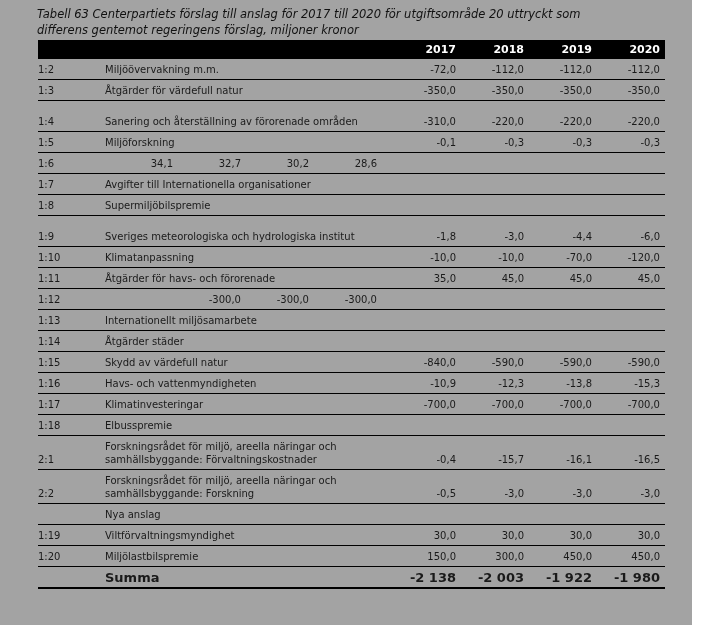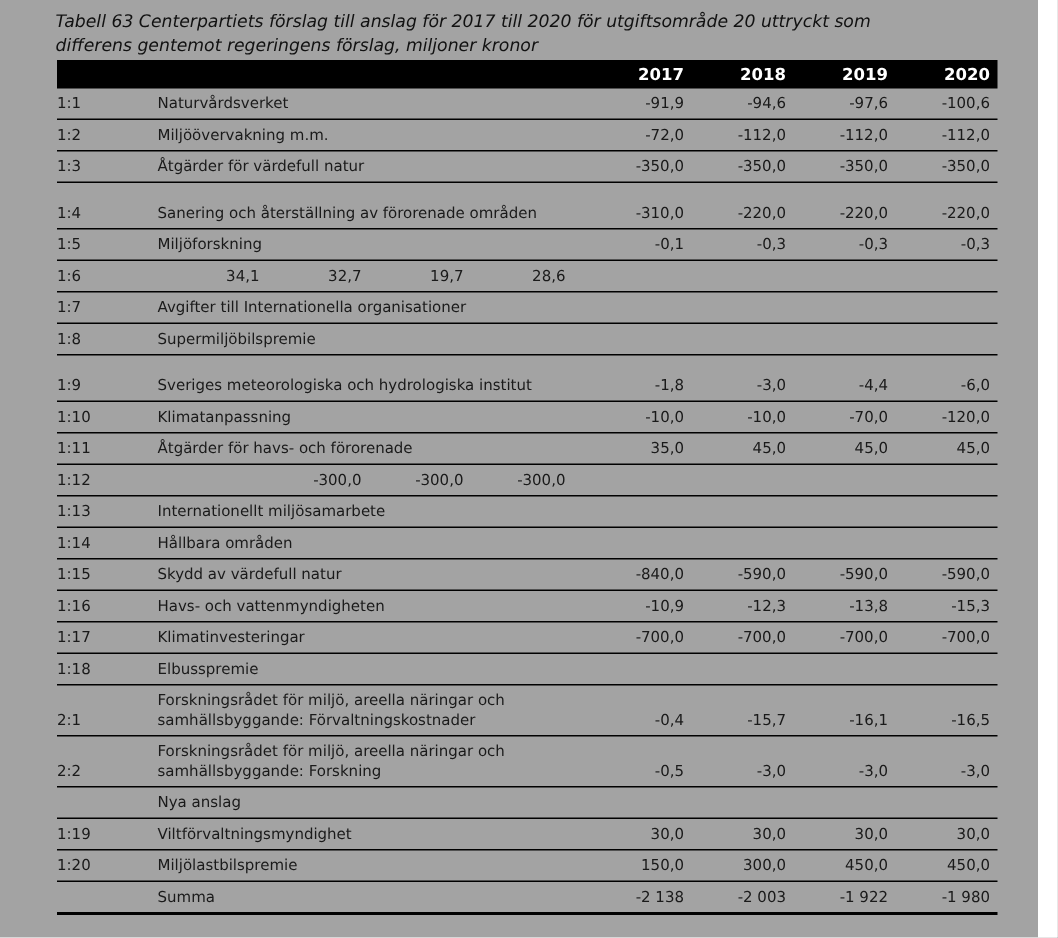--- a/index.html
+++ b/index.html
@@ -30,21 +30,21 @@
   .row {
     display:flex; align-items:flex-end;
     border-bottom:1px solid #000;
     padding:4px 5px 3px 0;
     font-size:10px; line-height:13px;
     color:#1a1a1a;
   }
   .cell-id   { width:67px; }
   .cell-label{ width:283px; }
   .cell-val  { width:68px; text-align:right; white-space:pre; }
-  .row.total { font-weight:normal; border-bottom-width:2px; font-size:10px; }
+  .row.total { font-weight:bold; border-bottom-width:2px; font-size:13px; }
   .gap { height:10px; }
 </style>
 </head>
 <body>
 
 <div class="page">
 
   <div class="caption">
     <div>Tabell 63 Centerpartiets förslag till anslag för 2017 till 2020 för utgiftsområde 20 uttryckt som</div>
     <div>differens gentemot regeringens förslag, miljoner kronor</div>
@@ -53,28 +53,20 @@
   <div class="table">
     <div class="thead">
       <div class="hspacer"></div>
       <div class="th">2017</div>
       <div class="th">2018</div>
       <div class="th">2019</div>
       <div class="th">2020</div>
     </div>
     <div>
         <div class="row">
-          <div class="cell-id">1:1</div>
-          <div class="cell-label">Naturvårdsverket</div>
-          <div class="cell-val">-91,9</div>
-          <div class="cell-val">-94,6</div>
-          <div class="cell-val">-97,6</div>
-          <div class="cell-val">-100,6</div>
-        </div>
-        <div class="row">
           <div class="cell-id">1:2</div>
           <div class="cell-label">Miljöövervakning m.m.</div>
           <div class="cell-val">-72,0</div>
           <div class="cell-val">-112,0</div>
           <div class="cell-val">-112,0</div>
           <div class="cell-val">-112,0</div>
         </div>
         <div class="row">
           <div class="cell-id">1:3</div>
           <div class="cell-label">Åtgärder för värdefull natur</div>
@@ -97,21 +89,21 @@
           <div class="cell-label">Miljöforskning</div>
           <div class="cell-val">-0,1</div>
           <div class="cell-val">-0,3</div>
           <div class="cell-val">-0,3</div>
           <div class="cell-val">-0,3</div>
         </div>
         <div class="row">
           <div class="cell-id">1:6</div>
           <div class="cell-val">34,1</div>
           <div class="cell-val">32,7</div>
-          <div class="cell-val">19,7</div>
+          <div class="cell-val">30,2</div>
           <div class="cell-val">28,6</div>
         </div>
         <div class="row">
           <div class="cell-id">1:7</div>
           <div class="cell-label">Avgifter till Internationella organisationer</div>
           <div class="cell-val"></div>
           <div class="cell-val"></div>
           <div class="cell-val"></div>
           <div class="cell-val"></div>
         </div>
@@ -158,21 +150,21 @@
         <div class="row">
           <div class="cell-id">1:13</div>
           <div class="cell-label">Internationellt miljösamarbete</div>
           <div class="cell-val"></div>
           <div class="cell-val"></div>
           <div class="cell-val"></div>
           <div class="cell-val"></div>
         </div>
         <div class="row">
           <div class="cell-id">1:14</div>
-          <div class="cell-label">Hållbara områden</div>
+          <div class="cell-label">Åtgärder städer</div>
           <div class="cell-val"></div>
           <div class="cell-val"></div>
           <div class="cell-val"></div>
           <div class="cell-val"></div>
         </div>
         <div class="row">
           <div class="cell-id">1:15</div>
           <div class="cell-label">Skydd av värdefull natur</div>
           <div class="cell-val">-840,0</div>
           <div class="cell-val">-590,0</div>

